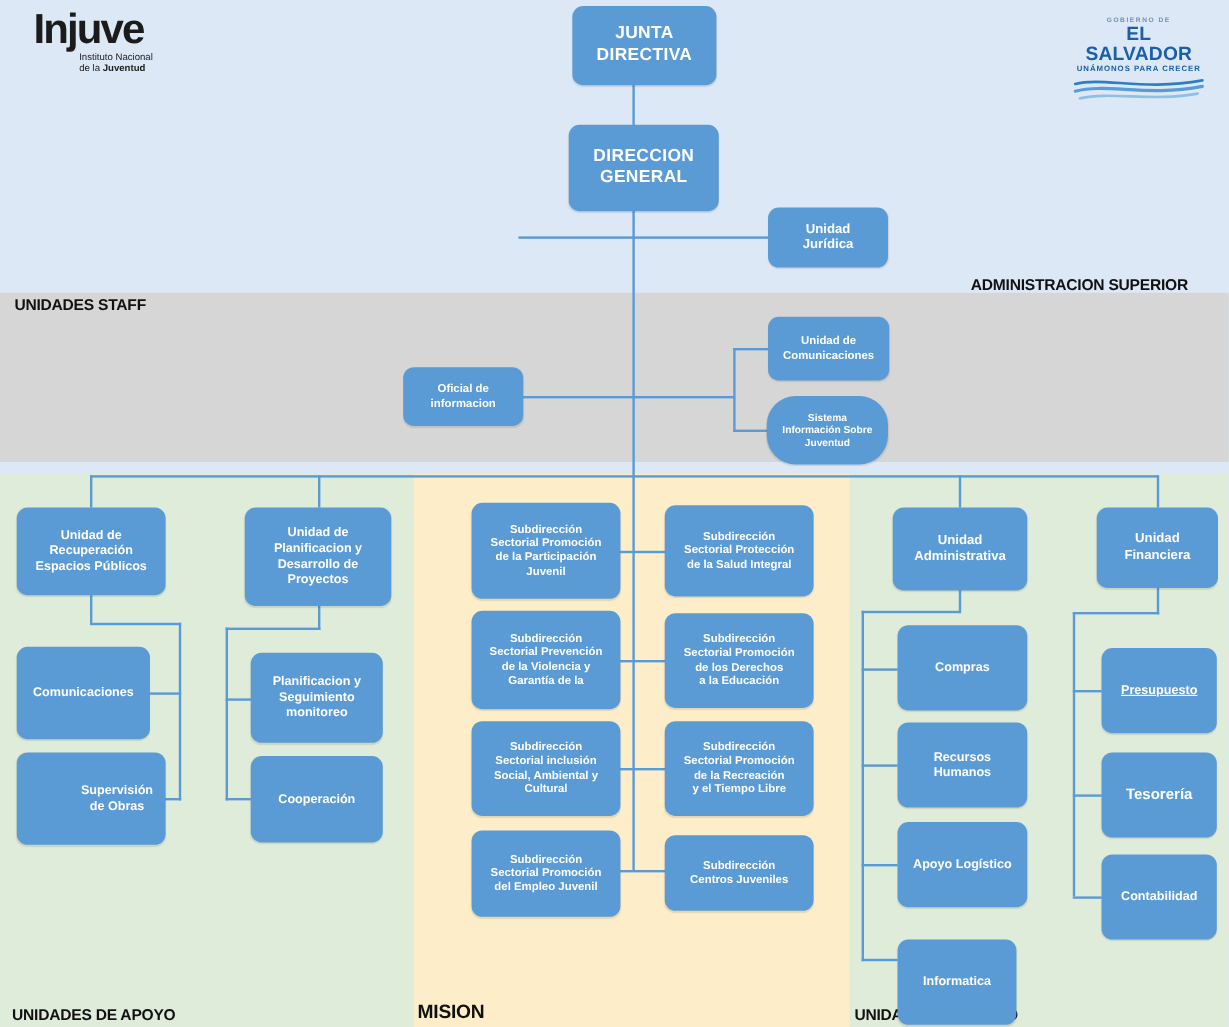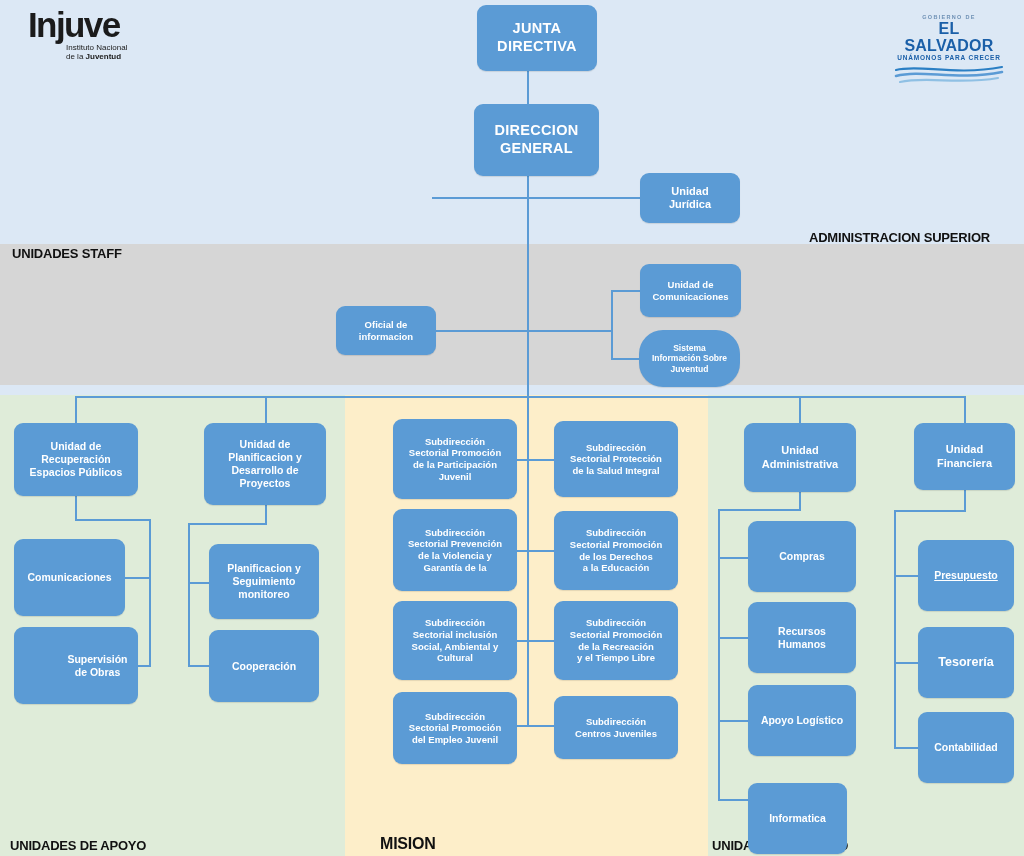--- a/index.html
+++ b/index.html
@@ -25,21 +25,21 @@
     position:absolute;
     font-weight:bold;
     color:#111;
     font-size:13px;
     letter-spacing:-0.2px;
     white-space:nowrap;
   }
   #cap-admin{right:34px;top:230px;}
   #cap-staff{left:12px;top:246px;}
   #cap-apoyo-left{left:10px;top:838px;}
-  #cap-mision{left:348px;top:835px;font-size:16px;margin-left:32px;}
+  #cap-mision{left:348px;top:835px;font-size:16px;}
   #cap-apoyo-right{left:712px;top:838px;}
 
   
   #logo-injuve{position:absolute;left:28px;top:8px;width:130px;height:60px;}
   #logo-injuve .word{
     font-family:"Liberation Sans", sans-serif;
     font-weight:bold;font-size:35px;color:#1b1b1b;
     letter-spacing:-1.6px;line-height:34px;
   }
   #logo-injuve .sub{

